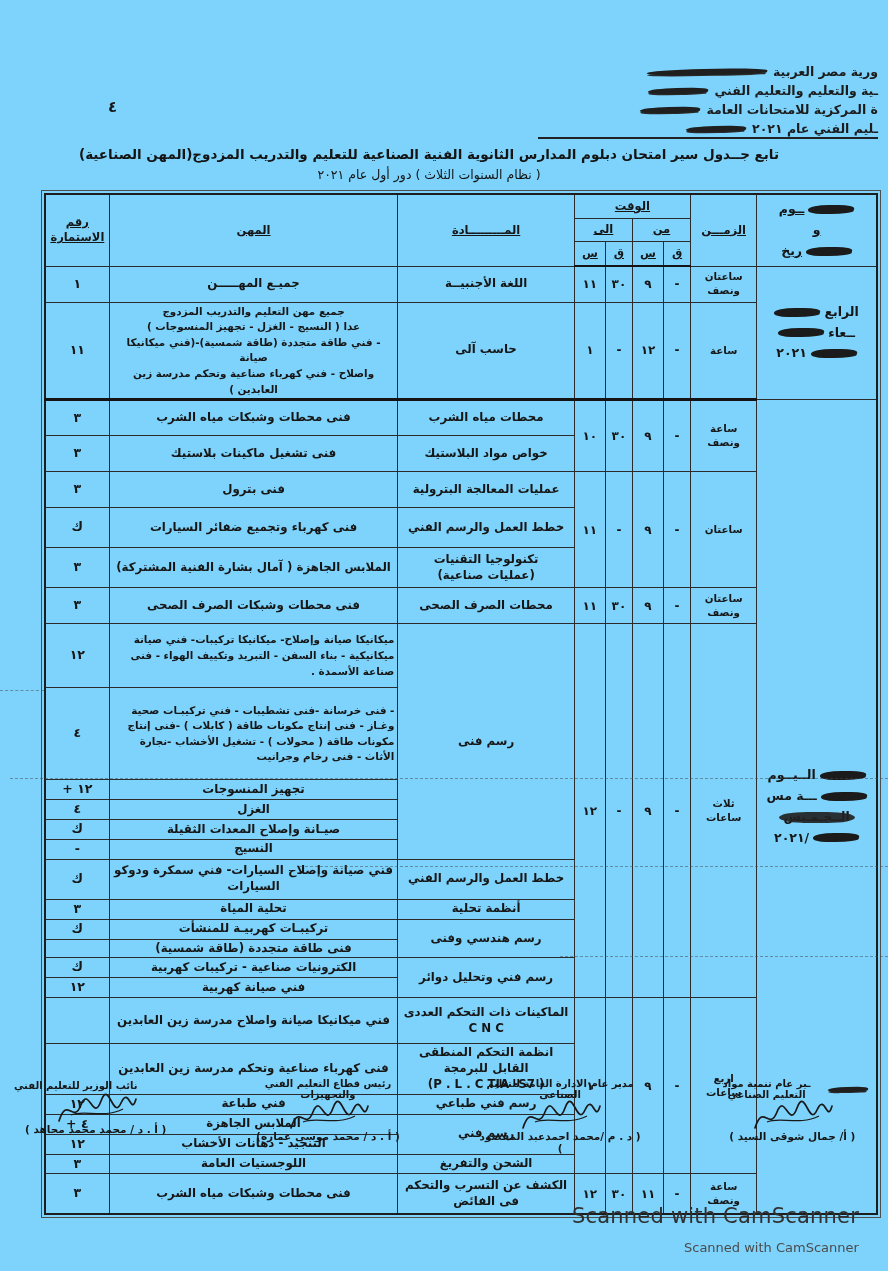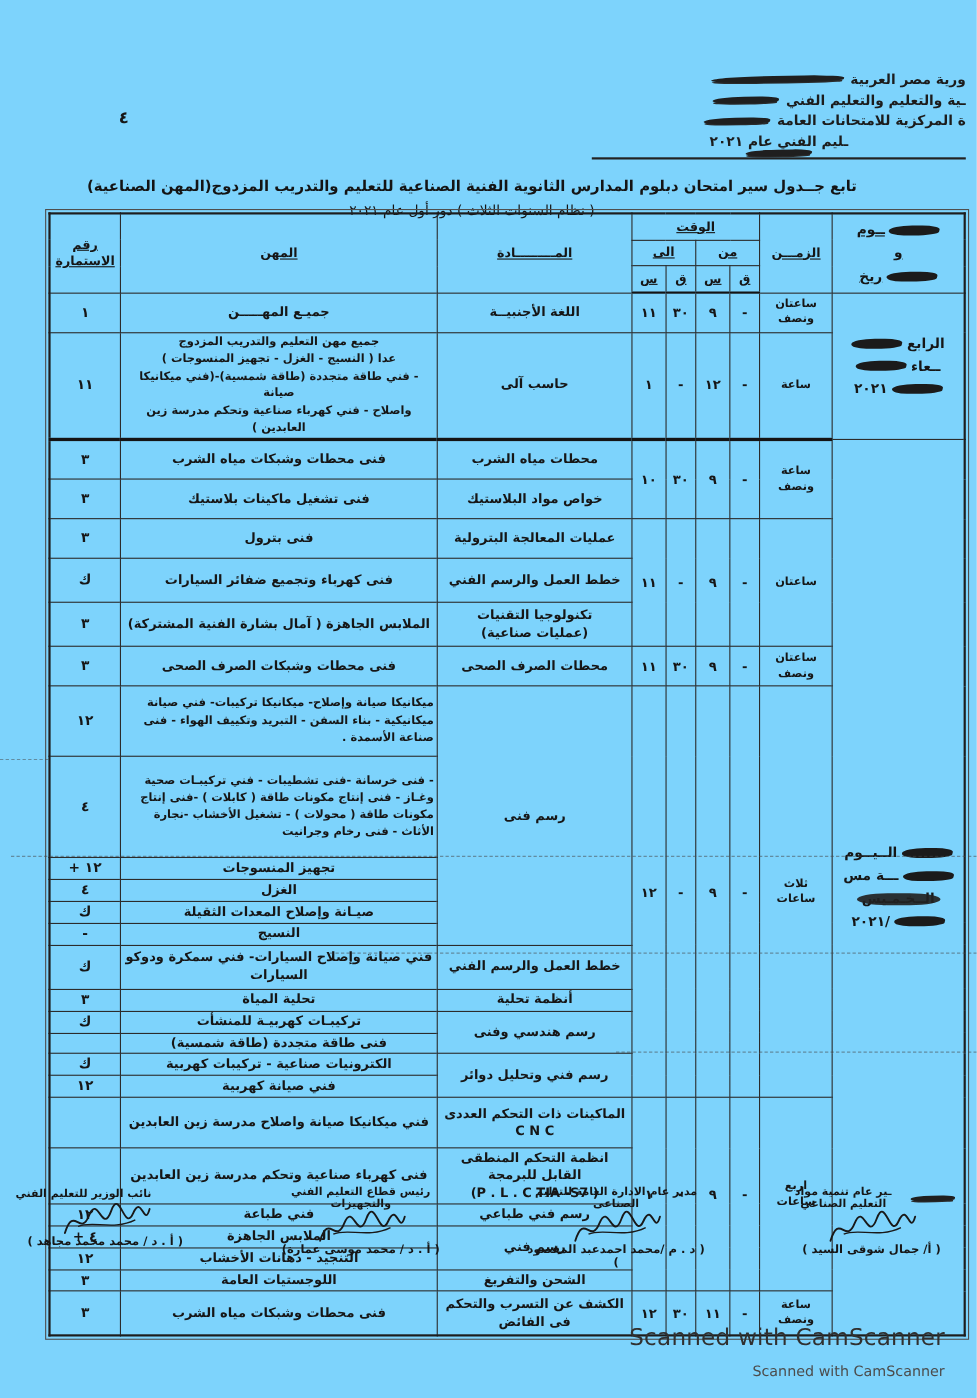--- a/index.html
+++ b/index.html
@@ -6,27 +6,27 @@
   html,body { background:#e9e9e9; }
   .page {
     position:relative; width:888px; height:1271px; margin:0 auto;
     background:#7dd3fc; overflow:hidden;
     font-family:"DejaVu Sans", sans-serif; color:#161616;
   }
   
   .letterhead { position:absolute; top:64px; right:10px; width:340px; }
   .lh-line { display:flex; direction:rtl; align-items:center; justify-content:flex-start;
              margin-bottom:4px; font-weight:700; font-size:12.5px; color:#1c1c1c; }
-  .lh-line.u { border-bottom:2px solid #222; padding-bottom:1px;flex-direction:column; }
+  .lh-line.u { border-bottom:2px solid #222; padding-bottom:1px; }
   .squig { display:inline-block; height:6px; background:#1f1f1f; border-radius:60% 40% 55% 45%/70% 55% 45% 60%;
            margin:0 6px; transform:skewX(-18deg) rotate(-1deg); box-shadow:0 2px 0 -1px #2a2a2a; }
   .squig.long { width:120px; } .squig.mid { width:60px; }
   .page-num { position:absolute; top:98px; left:108px; font-size:15px; font-weight:700; }
   
-  .title-wrap { position:absolute; top:146px; left:30px; right:60px; text-align:center; direction:rtl;margin-top:16px; }
+  .title-wrap { position:absolute; top:146px; left:30px; right:60px; text-align:center; direction:rtl; }
   .doc-title { font-size:13.5px; font-weight:700; color:#141414; }
   .doc-subtitle { font-size:12.5px; font-weight:400; margin-top:5px; color:#141414; }
   
   .tbl-wrap { position:absolute; top:193px; right:10px; left:44px; }
   table { width:100%; border-collapse:collapse; direction:rtl; table-layout:fixed;
           border:2px solid #1d1d1d; outline:1.5px solid #4e4e4e; outline-offset:2px; }
   col.c-day{width:120px} col.c-zaman{width:66px} col.c-tq{width:27px} col.c-ts{width:31px}
   col.c-madda{width:176px} col.c-mehan{width:288px} col.c-num{width:64px}
   th,td { border:1px solid #2b2b2b; text-align:center; vertical-align:middle;
           padding:1px 3px; font-size:11px; line-height:1.35; white-space:pre-line; }

